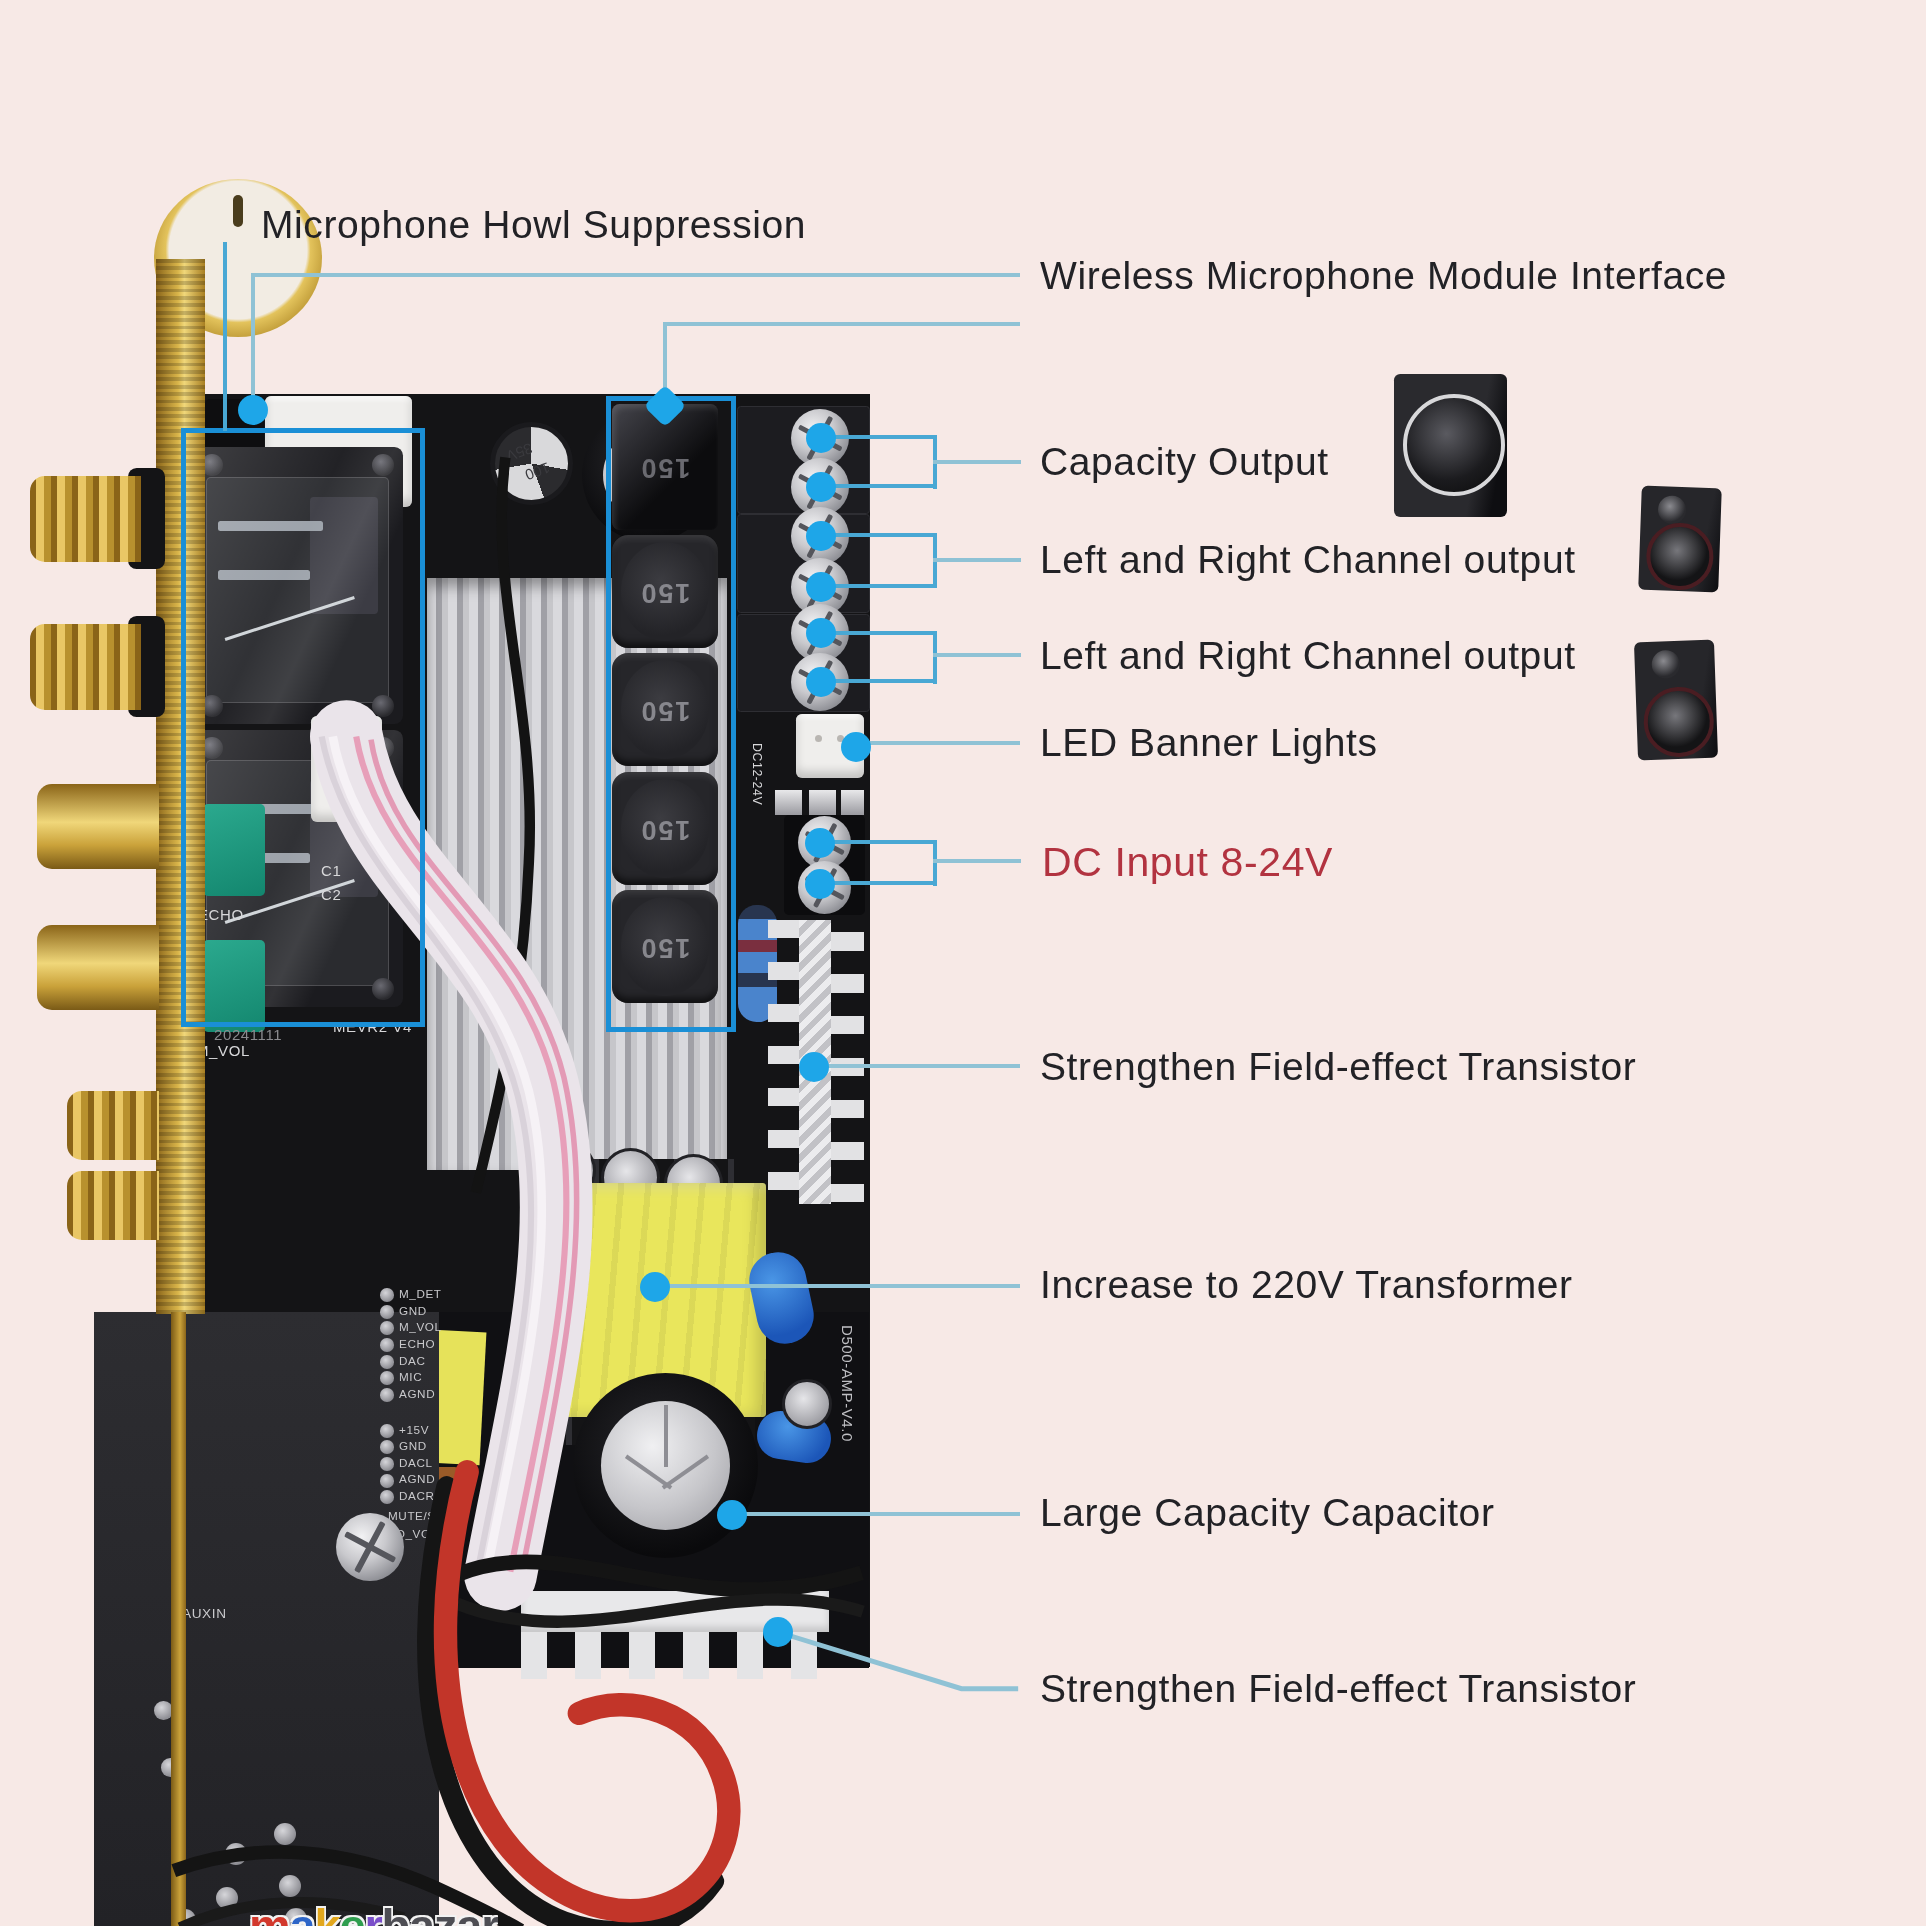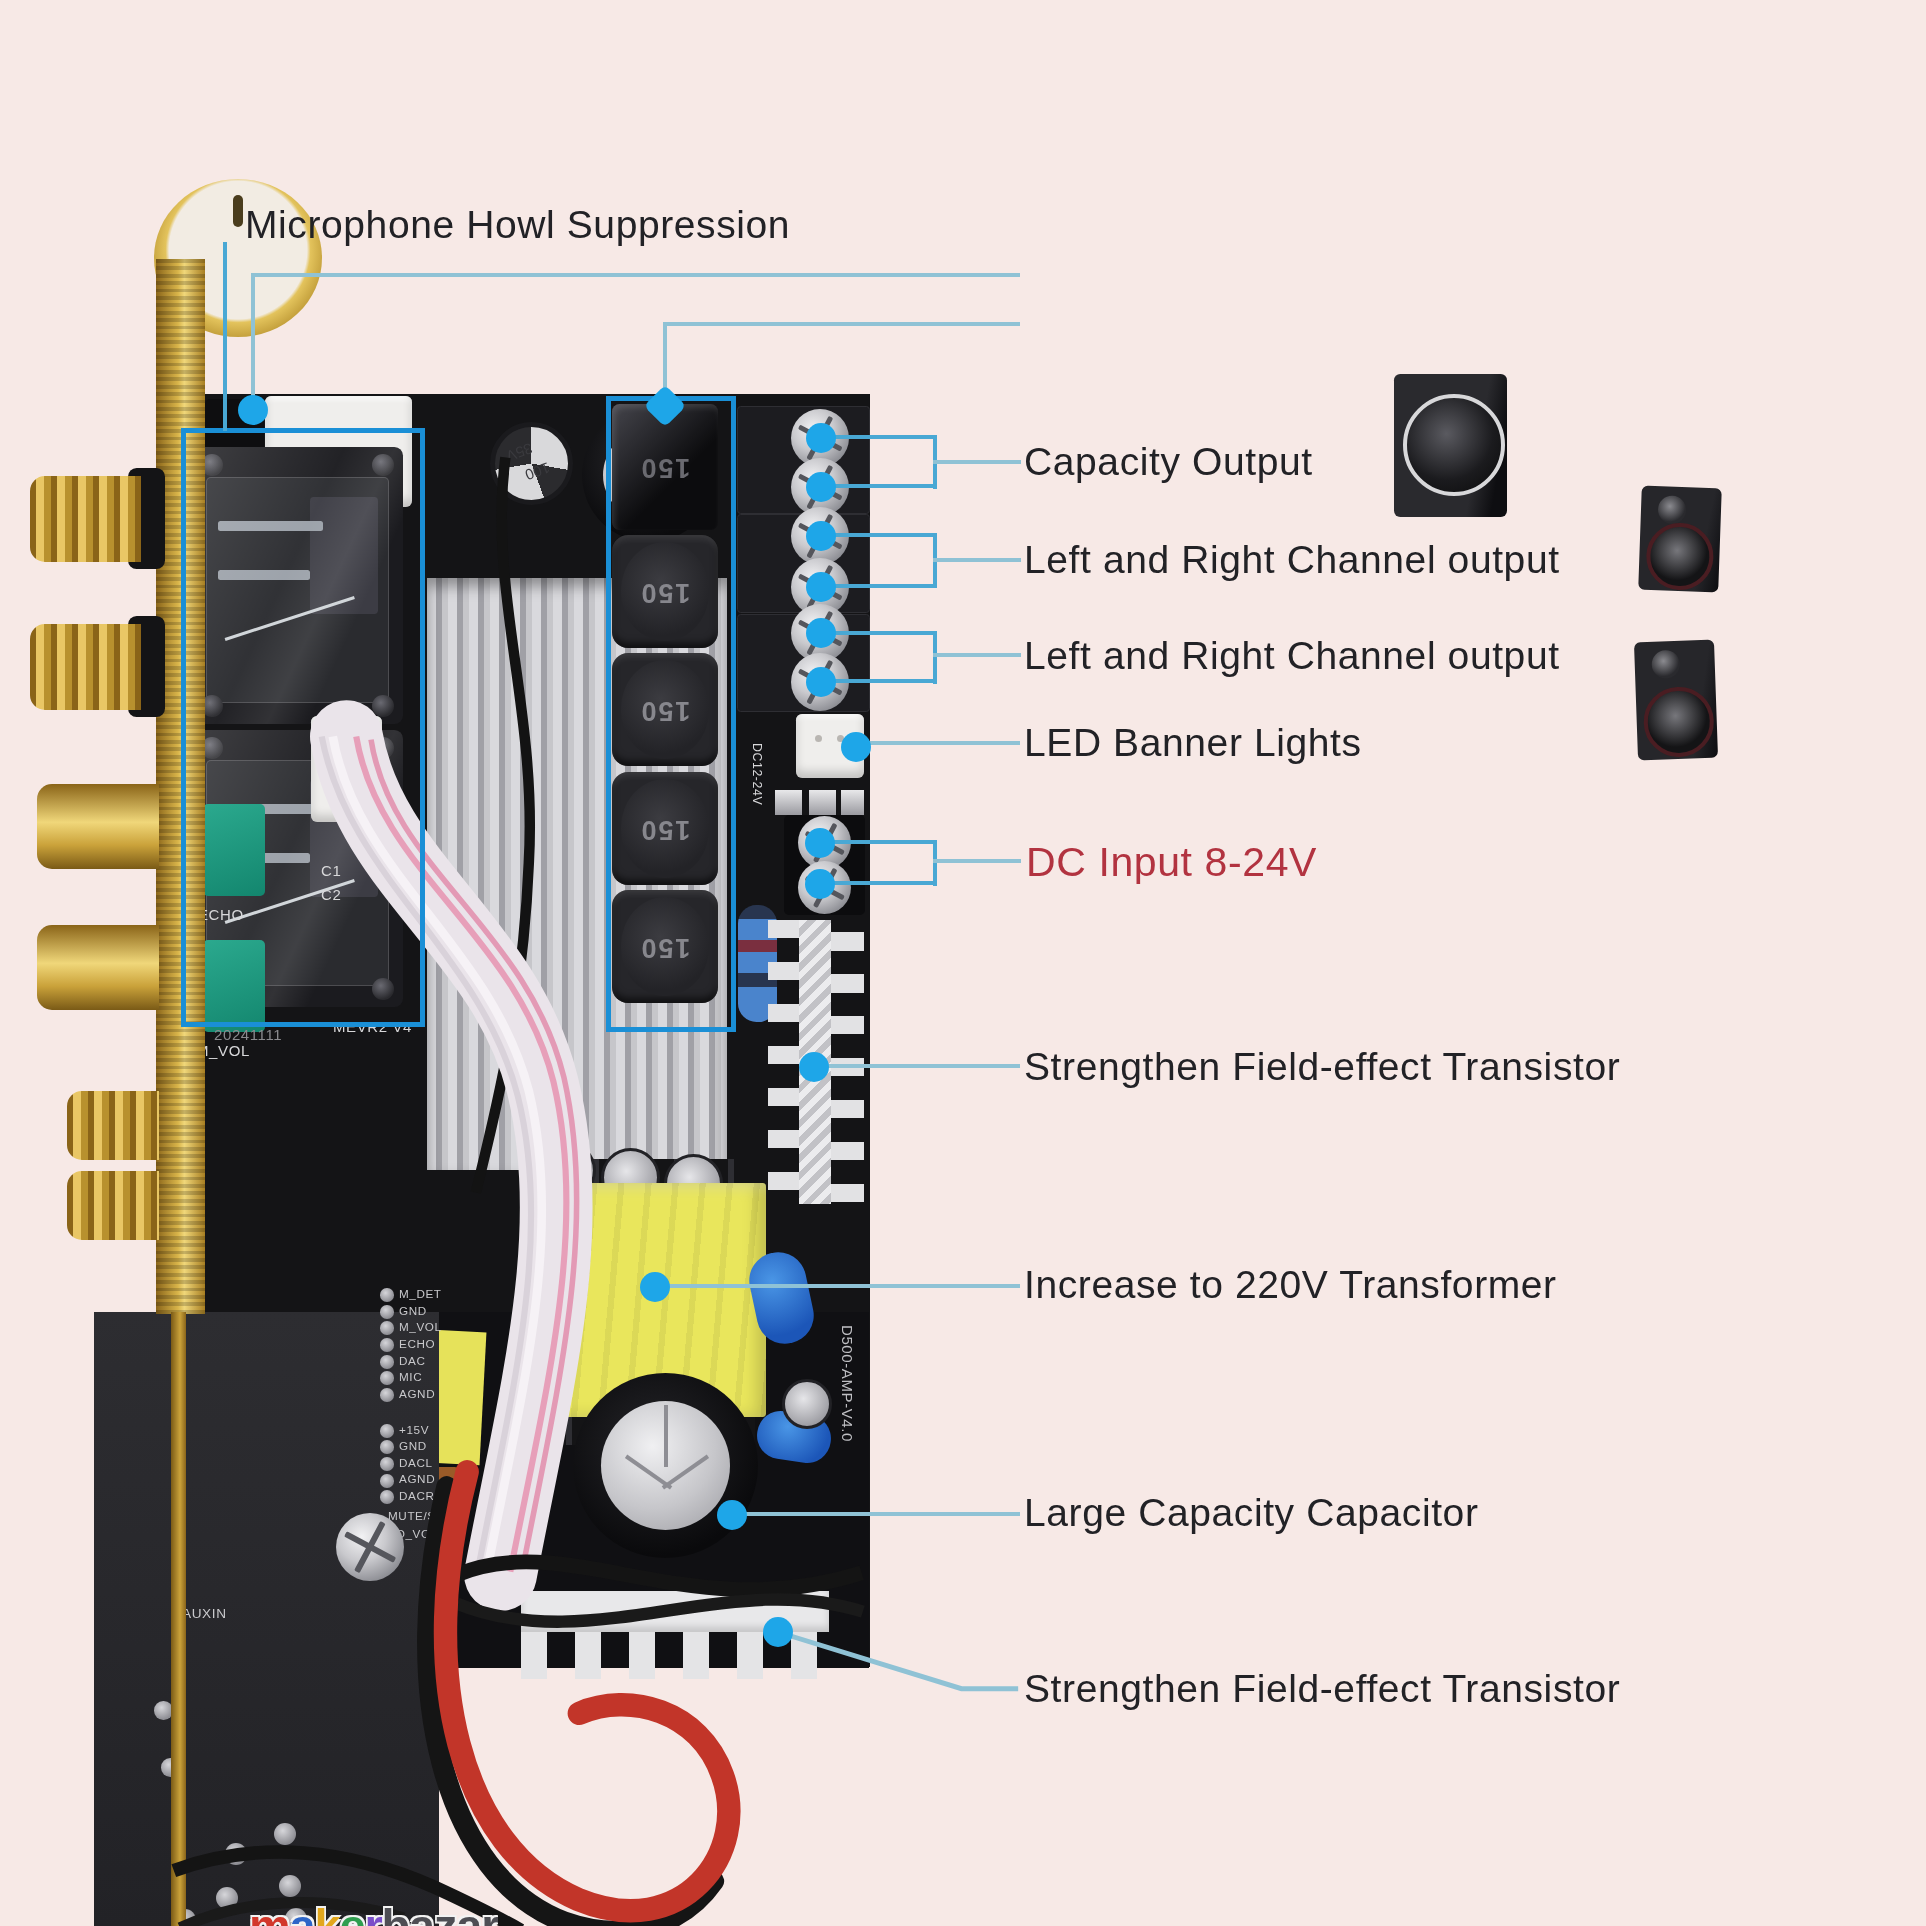--- a/index.html
+++ b/index.html
@@ -1,20 +1,20 @@
 <!DOCTYPE html>
 <html style="font-size:10px"><head>
 <meta charset="utf-8">
 <style>
   html,body{margin:0;padding:0;background:#f7e9e6;}
   body{width:1926px;height:1926px;overflow:hidden;font-family:"Liberation Sans",sans-serif;}
   .canvas{position:relative;width:1926px;height:1926px;background:#f7e9e6;overflow:hidden;}
   .abs{position:absolute;}
   
-  .lbl{position:absolute;font-size:39px;line-height:1.1;color:#222226;letter-spacing:0.6px;white-space:nowrap;transform:translateY(-50%);z-index:40;}
+  .lbl{position:absolute;font-size:39px;line-height:1.1;color:#222226;letter-spacing:0.6px;white-space:nowrap;transform:translateY(-50%);z-index:40;margin-left:16px;}
   .lbl.red{color:#b23340;}
   .lbl.note{font-size:31px;letter-spacing:0;}
   
   .hl{position:absolute;height:4.3px;background:#8fc2d5;z-index:30;}
   .vl{position:absolute;width:4.3px;background:#8fc2d5;z-index:30;}
   .hl.b,.vl.b{background:#49a8d4;}
   .dot{position:absolute;width:30px;height:30px;border-radius:50%;background:#1ea6e8;z-index:32;}
   .dot.diamond{border-radius:6.2px;transform:rotate(45deg);}
   .bluebox{position:absolute;border:5.5px solid #1a8fd6;z-index:28;}
   
@@ -351,20 +351,21 @@
 
   <div class="hl" style="left:656px;top:1284px;width:364px;"></div>
   <div class="dot" style="left:640px;top:1272px;"></div>
 
   <div class="hl" style="left:733px;top:1512px;width:287px;"></div>
   <div class="dot" style="left:717px;top:1500px;"></div>
 
   <div class="dot" style="left:763px;top:1617px;"></div>
 
   <div class="lbl" style="left:245px;top:225px;">Microphone Howl Suppression</div>
+  <div class="lbl" style="left:1024px;top:276px;">Wireless Microphone Module Interface</div>
   <div class="lbl" style="left:1024px;top:462px;">Capacity Output</div>
   <div class="lbl" style="left:1024px;top:560px;">Left and Right Channel output</div>
   <div class="lbl" style="left:1024px;top:656px;">Left and Right Channel output</div>
   <div class="lbl" style="left:1024px;top:743px;">LED Banner Lights</div>
   <div class="lbl red" style="left:1026px;top:863px;font-size:41px;">DC Input 8-24V</div>
   <div class="lbl" style="left:1024px;top:1067px;">Strengthen Field-effect Transistor</div>
   <div class="lbl" style="left:1024px;top:1285px;">Increase to 220V Transformer</div>
   <div class="lbl" style="left:1024px;top:1513px;">Large Capacity Capacitor</div>
   <div class="lbl" style="left:1024px;top:1689px;">Strengthen Field-effect Transistor</div>
 

